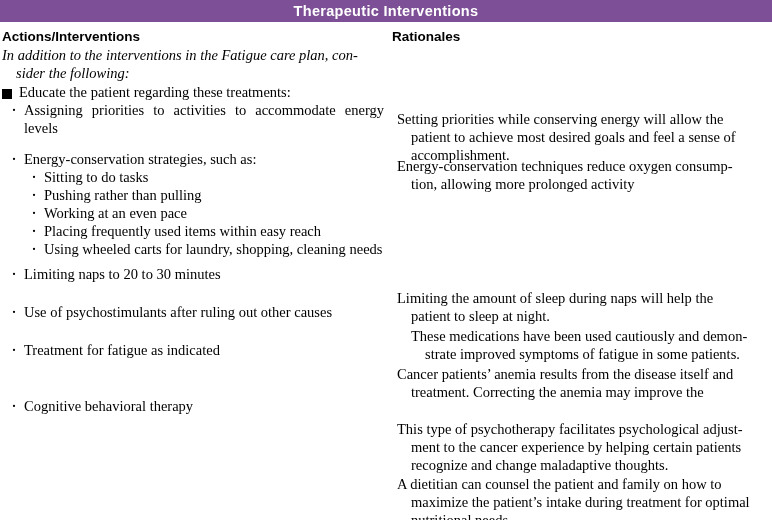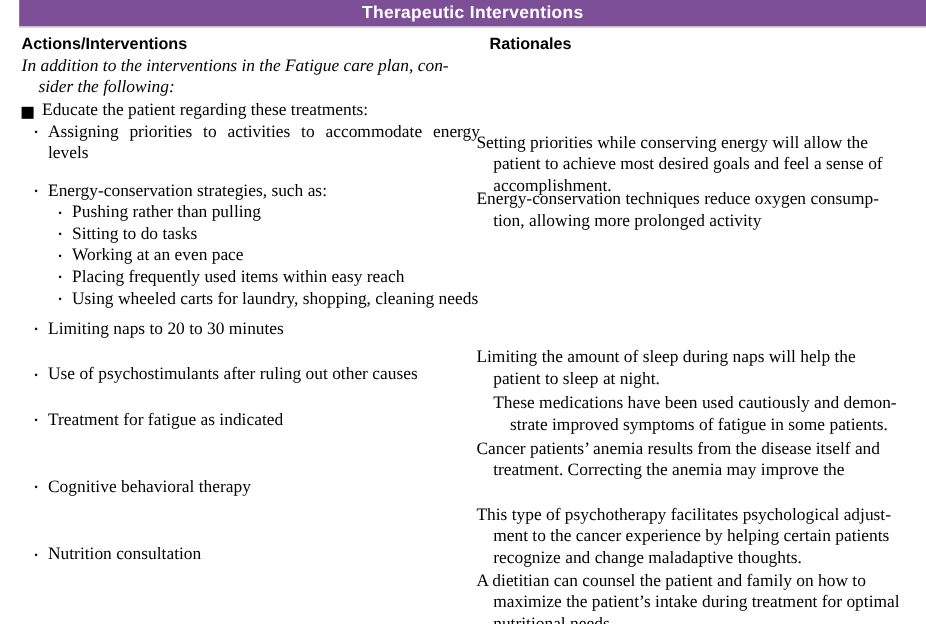--- a/index.html
+++ b/index.html
@@ -12,21 +12,20 @@
     height: 520px;
     font-family: "Liberation Serif", serif;
     color: #000000;
     overflow: hidden;
   }
   .page {
     position: relative;
     width: 772px;
     height: 370px;
     box-sizing: border-box;
-    padding-left: 16px;
   }
   
   .title-bar {
     background: #7d4f96;
     height: 22px;
     display: flex;
     align-items: center;
     justify-content: center;
     border-bottom: 1px solid #ffffff;
   }
@@ -180,22 +179,22 @@
           <span>Assigning priorities to activities to accommodate</span>
           <span>energy levels</span>
         </div>
       </li>
 
       <li style="margin-top:13px;">
         <div class="hang">
           <span>Energy-conservation strategies, such as:</span>
         </div>
         <ul class="lvl2">
+          <li>Sitting to do tasks</li>
           <li>Pushing rather than pulling</li>
-          <li>Sitting to do tasks</li>
           <li>Working at an even pace</li>
           <li>Placing frequently used items within easy reach</li>
           <li>
             <span>Using wheeled carts for laundry, shopping, cleaning</span>
             <span>needs</span>
           </li>
         </ul>
       </li>
 
       <li style="margin-top:7px;">
@@ -207,23 +206,20 @@
       </li>
 
       <li style="margin-top:20px;">
         <div class="hang">Treatment for fatigue as indicated</div>
       </li>
 
       <li style="margin-top:38px;">
         <div class="hang">Cognitive behavioral therapy</div>
       </li>
 
-      <li style="margin-top:38px;">
-        <div class="hang">Nutrition consultation</div>
-      </li>
 
     </ul>
   </div>
 
   <div class="rationale" style="top:111px;">
     <span>Setting priorities while conserving energy will allow the</span>
     <span class="ind">patient to achieve most desired goals and feel a sense of</span>
     <span class="ind">accomplishment.</span>
   </div>
 

